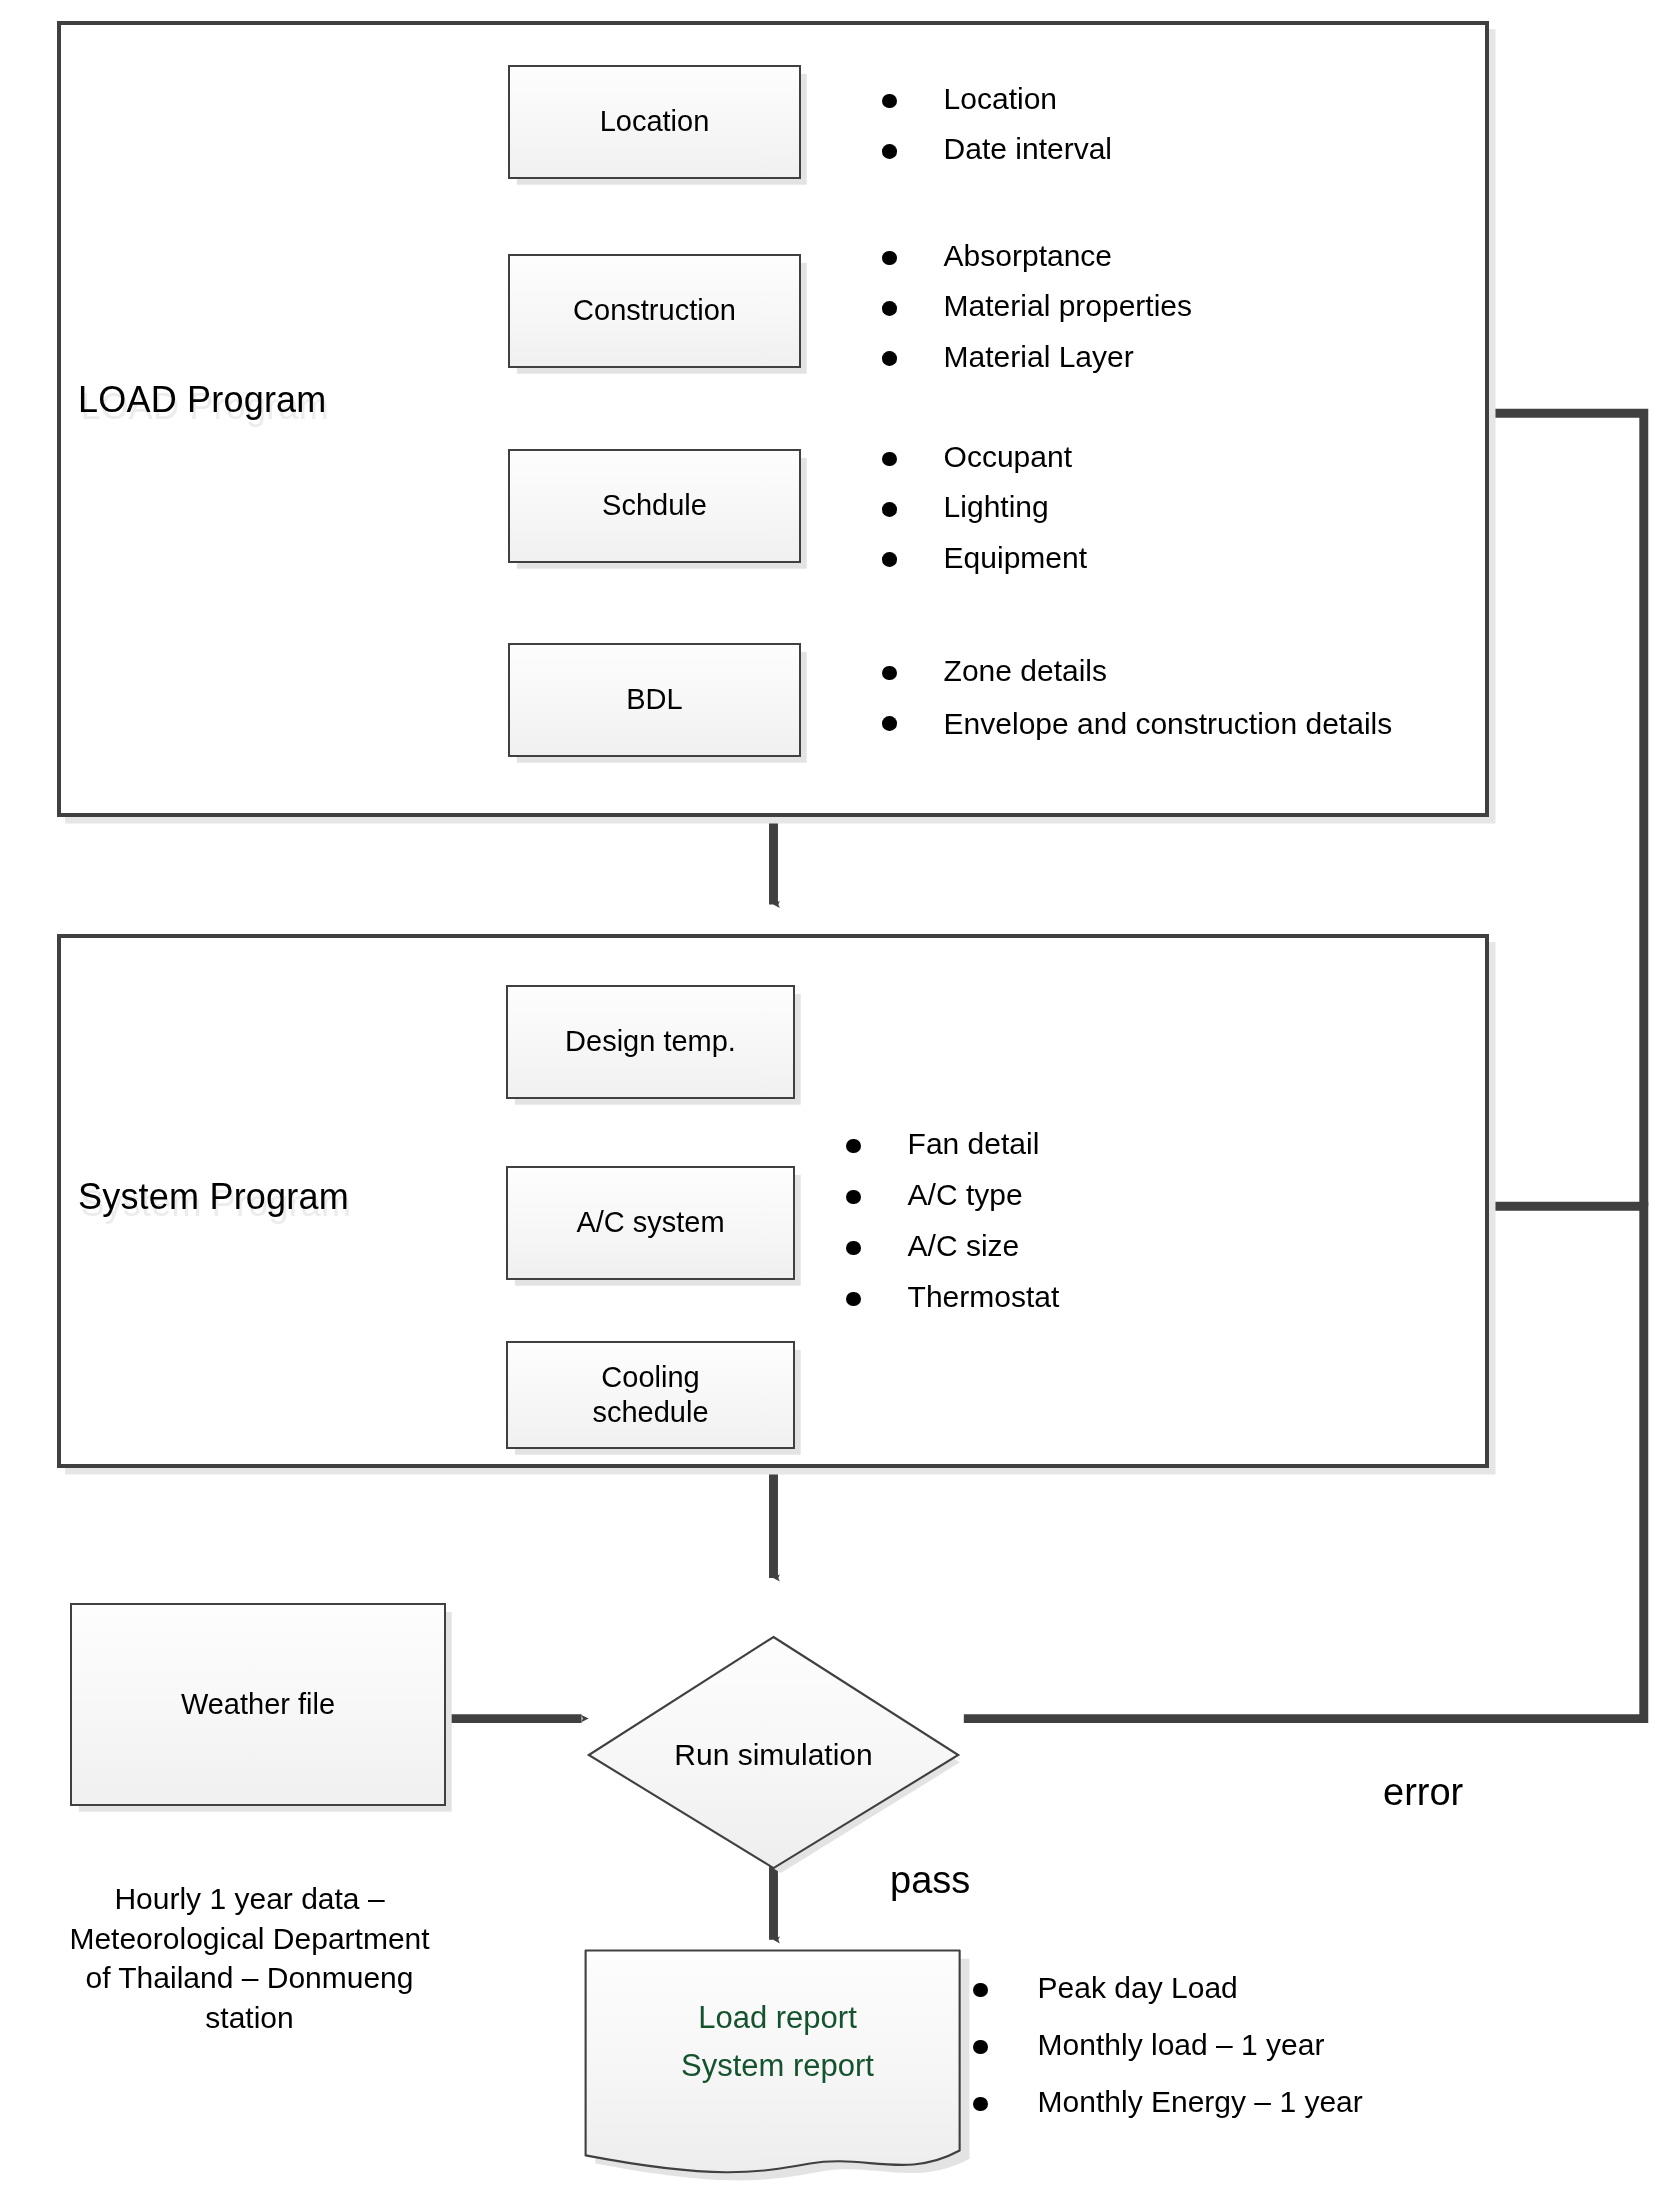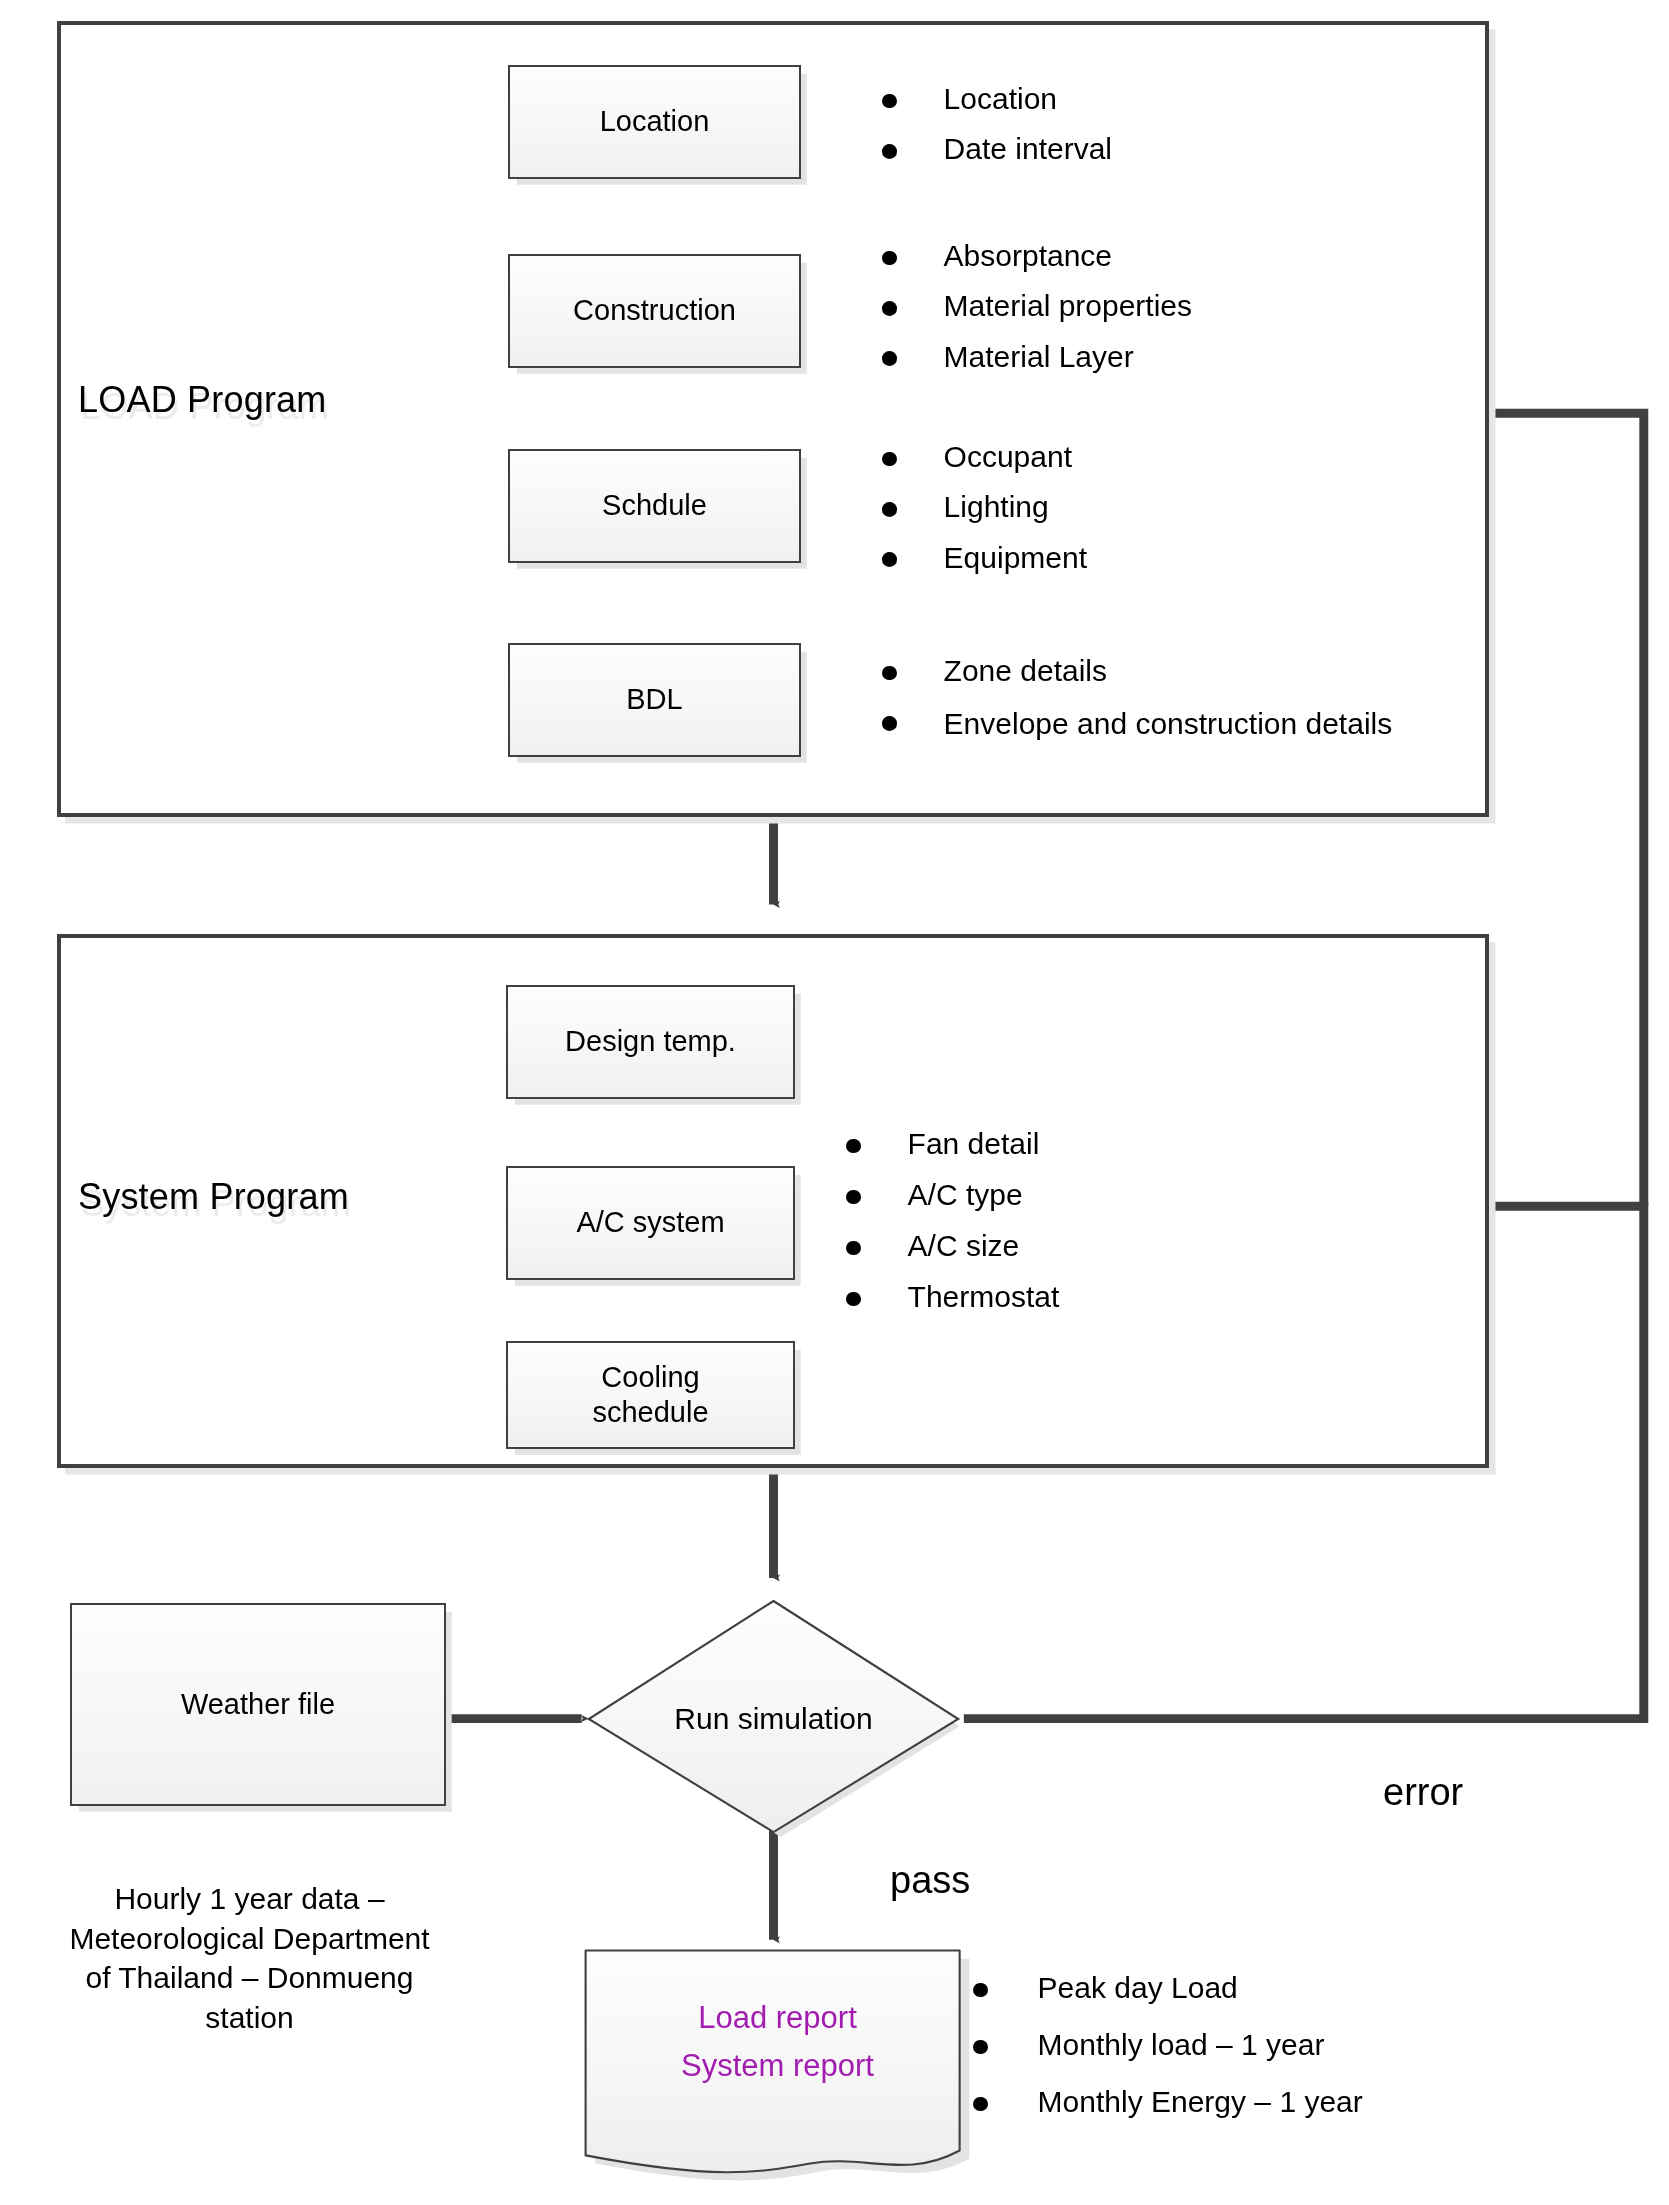--- a/index.html
+++ b/index.html
@@ -106,21 +106,21 @@
 
   
   .doc-wrap { position: absolute; }
   .doc-label {
     position: absolute;
     left: 0; right: 0;
     top: 50px;
     text-align: center;
     font-size: 31px;
     line-height: 1.55;
-    color: #a21caf;
+    color: #14532d;
     pointer-events: none;
   }
 
   
   #connectors {
     position: absolute;
     left: 0; top: 0;
     width: 1669px;
     height: 2205px;
     pointer-events: none;
@@ -281,21 +281,21 @@
     <span>Weather file</span>
   </div>
 
   <div class="caption" style="left:34px; top:1879px; width:431px;">
     <div>Hourly 1 year data –</div>
     <div>Meteorological Department</div>
     <div>of Thailand – Donmueng</div>
     <div>station</div>
   </div>
 
-  <div class="diamond-wrap" style="left:579px; top:1596px; width:389px; height:246px;">
+  <div class="diamond-wrap" style="left:579px; top:1632px; width:389px; height:246px;">
     <svg width="389" height="246" viewBox="0 0 478 302" xmlns="http://www.w3.org/2000/svg">
       <defs>
         <linearGradient id="dg" x1="0" y1="0" x2="0" y2="1">
           <stop offset="0%" stop-color="#fdfdfd"></stop>
           <stop offset="50%" stop-color="#f7f7f7"></stop>
           <stop offset="100%" stop-color="#eeeeee"></stop>
         </linearGradient>
       </defs>
       <polygon points="248,20 468,160 248,296 32,160" fill="#e3e3e3"></polygon>
       <polygon points="239,6 466,151 239,290 12,151" fill="url(#dg)" stroke="#404040" stroke-width="2.6"></polygon>

